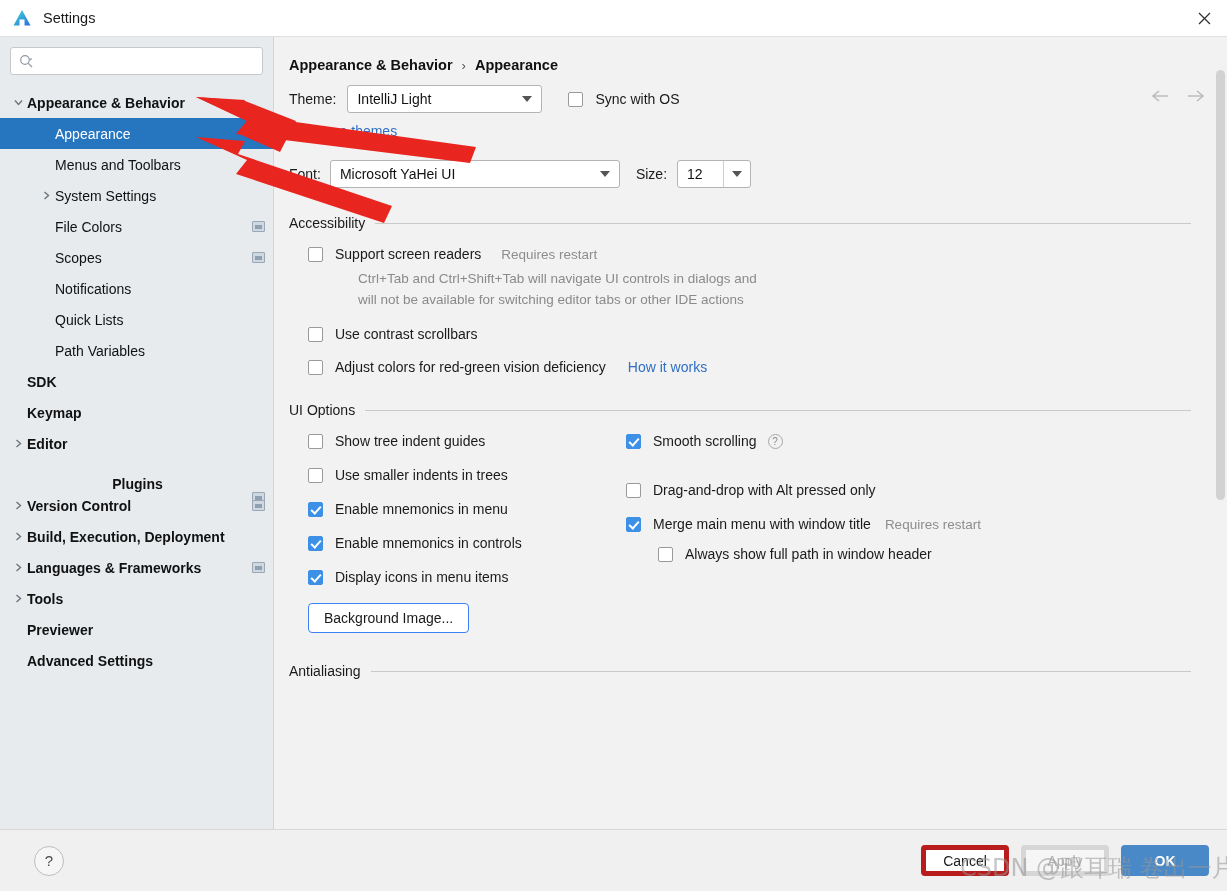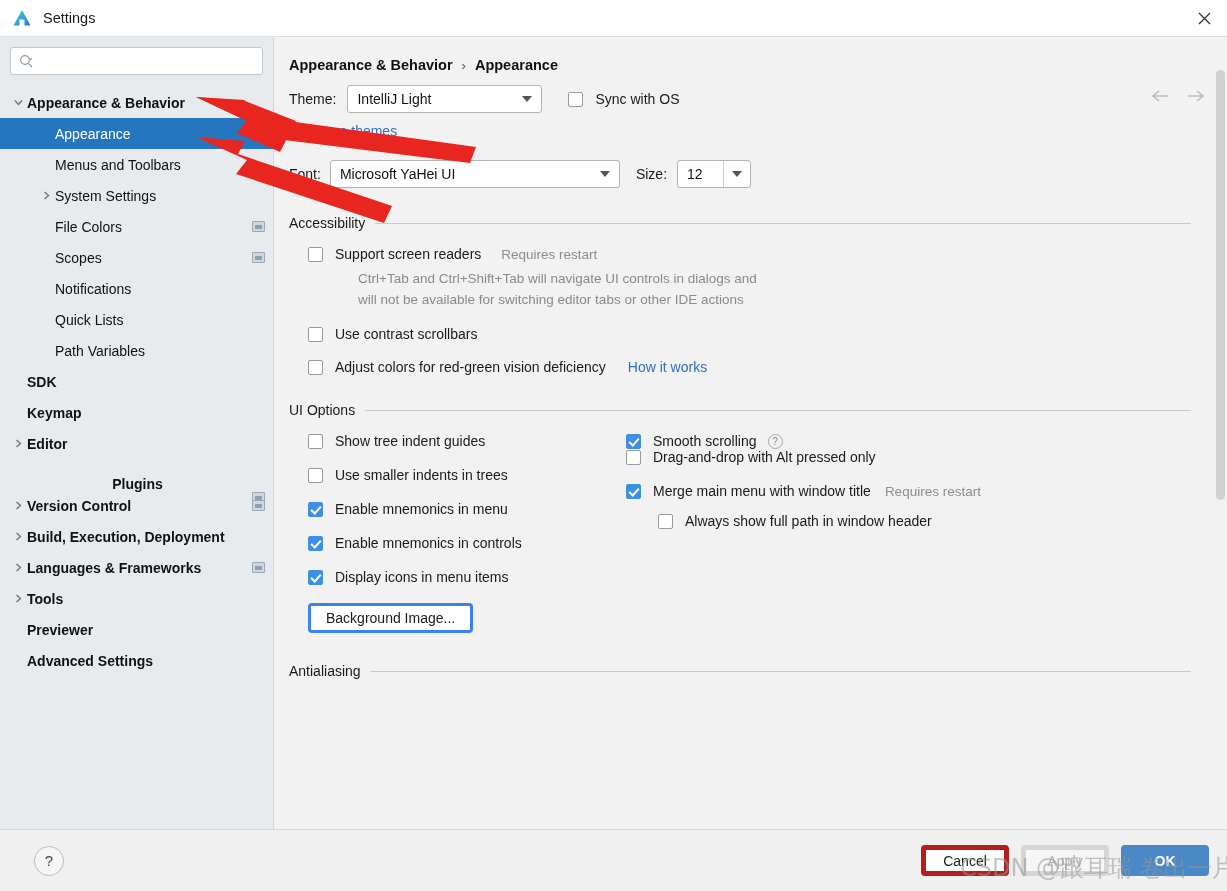--- a/index.html
+++ b/index.html
@@ -251,21 +251,21 @@
     display: flex;
     padding-left: 34px;
   }
   .ui-col-left { width: 318px; flex: 0 0 318px; }
   .ui-col-right { flex: 1 1 auto; }
 
   .btn-plain {
     margin-top: 18px;
     height: 30px; padding: 0 15px;
     background: #ffffff;
-    border: 3px solid #3b82f6;
+    border: 1px solid #3b82f6;
     border-radius: 4px;
     font-size: 14px; color: #1a1a1a;
     font-family: "Liberation Sans", sans-serif;
     display: inline-flex; align-items: center;
   }
 
   
   .vscroll {
     position: absolute;
     right: 0; top: 33px;
@@ -645,21 +645,21 @@
                 <span class="checkbox checked"></span>
                 <span class="cb-text">Display icons in menu items</span>
               </div>
             </div>
           <div class="ui-col-right" id="ui-right">
               <div class="cb-line first">
                 <span class="checkbox checked"></span>
                 <span class="cb-text">Smooth scrolling</span>
                 <span class="help-dot">?</span>
               </div>
-              <div class="cb-line" style="margin-top: 0;">
+              <div class="cb-line" style="margin-top: 33px;">
                 <span class="checkbox"></span>
                 <span class="cb-text">Drag-and-drop with Alt pressed only</span>
               </div>
               <div class="cb-line" style="margin-top: 18px;">
                 <span class="checkbox checked"></span>
                 <span class="cb-text">Merge main menu with window title</span>
                 <span class="muted" style="margin-left: 14px;">Requires restart</span>
               </div>
               <div class="cb-line" style="margin-top: 14px; padding-left: 32px;">
                 <span class="checkbox"></span>

